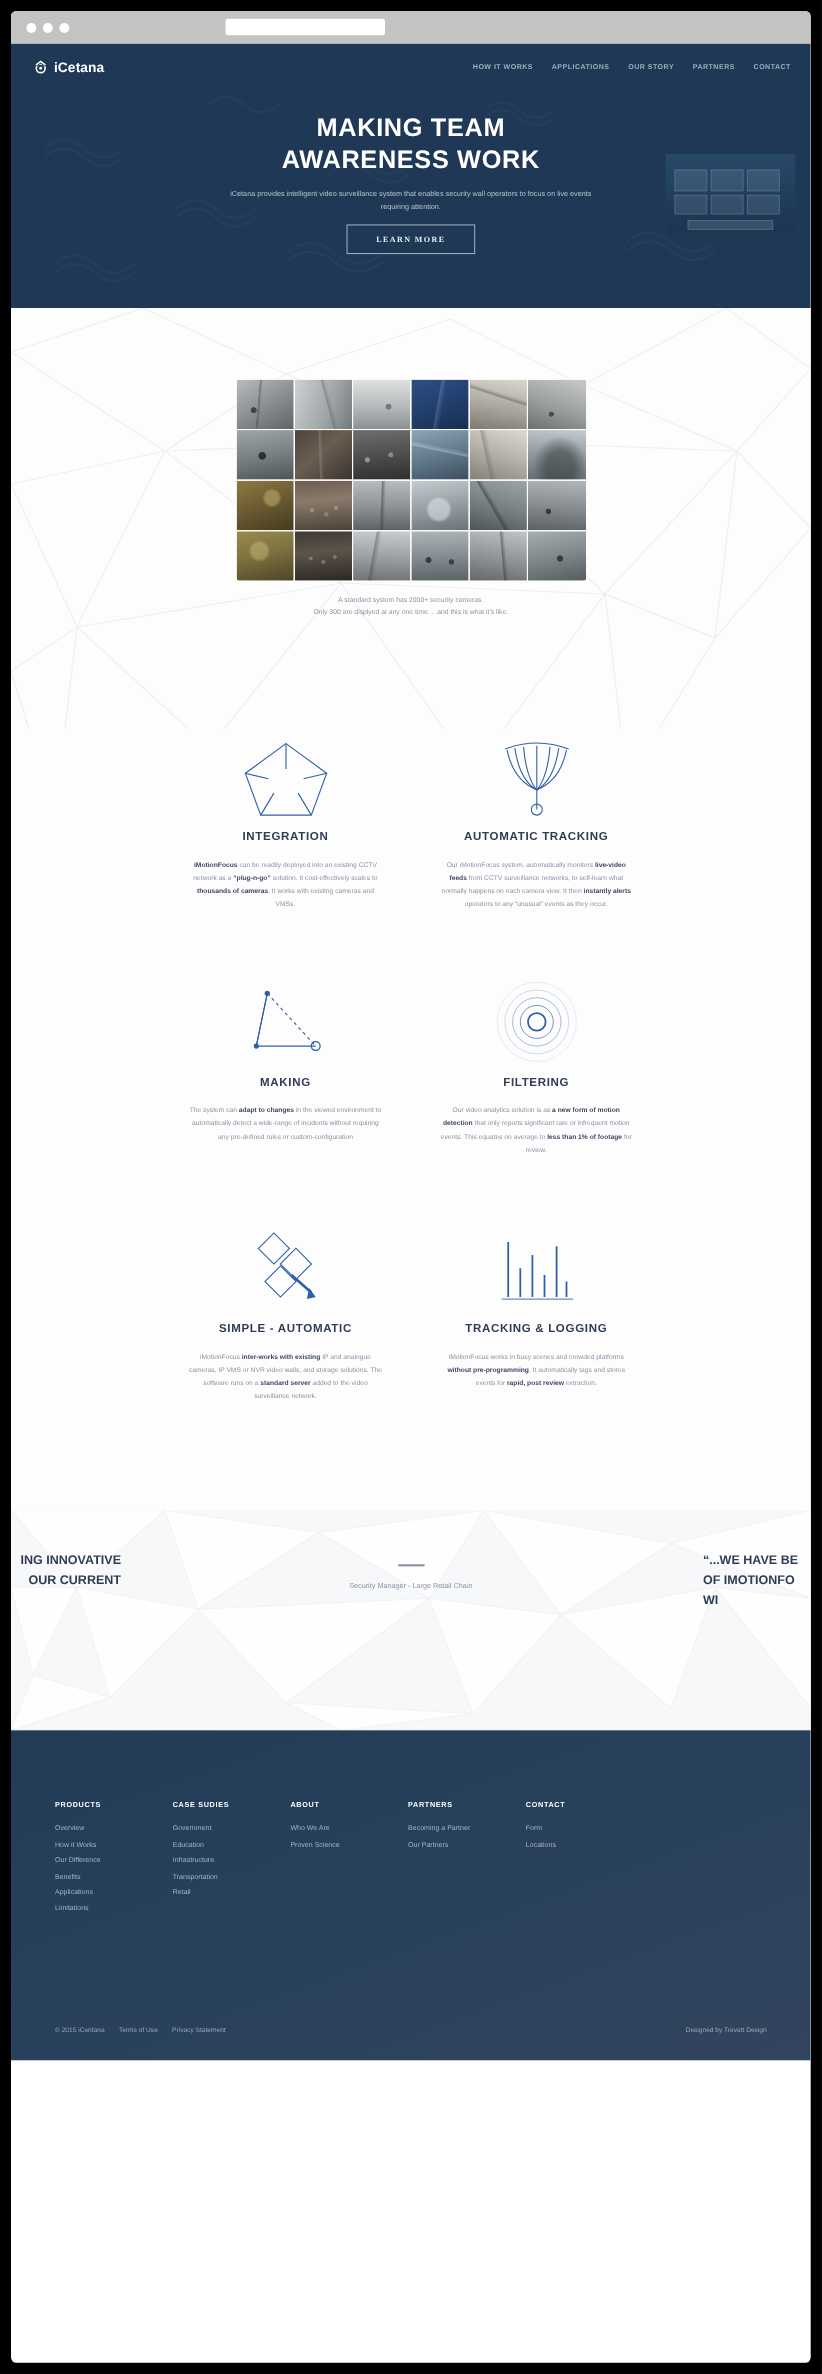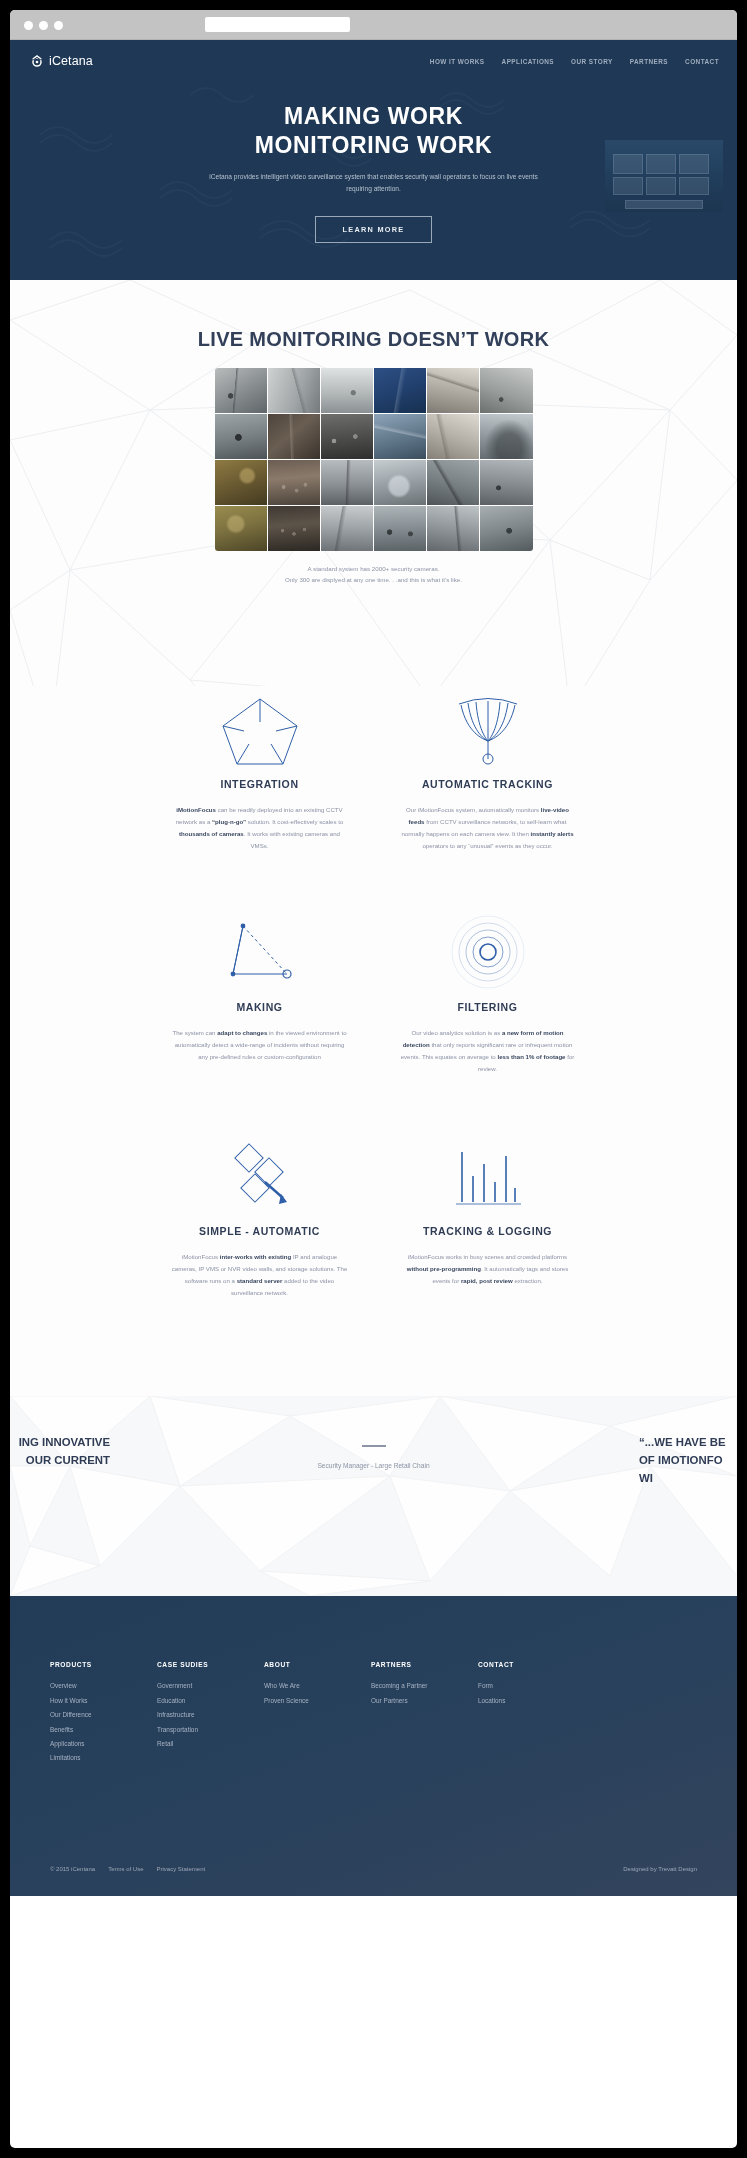--- a/index.html
+++ b/index.html
@@ -91,21 +91,21 @@
     gap: 5px;
     margin-left: 20px;
   }
   .brand-mark {
     width: 14px; height: 14px;
     position: relative;
   }
   .brand-name {
     color: #ffffff;
     font-size: 12.5px;
-    font-weight: normal;
+    font-weight: bold;
     letter-spacing: 0.1px;
   }
   .nav-links {
     margin-left: auto;
     margin-right: 18px;
     display: flex;
     gap: 17px;
   }
   .nav-link {
     color: #9fadbe;
@@ -131,30 +131,30 @@
   }
   .hero-sub {
     color: #b6c2ce;
     font-size: 6.6px;
     line-height: 1.75;
     margin: 12px auto 0;
     width: 350px;
   }
   .hero-btn {
     display: inline-block;
-    margin-top: 22px;
+    margin-top: 10px;
     padding: 8px 26px;
     border: 1px solid #9aa9ba;
     color: #e8edf2;
     font-size: 7.3px;
     font-weight: bold;
     letter-spacing: 1.3px;
     background: transparent;
     cursor: pointer;
-    font-family: Liberation Sans, sans-serif;
+    font-family: Liberation Serif, serif;
   }
 
   .hero-thumb {
     position: absolute;
     right: 14px;
     top: 100px;
     width: 118px;
     height: 72px;
     z-index: 2;
     background: #24415f;
@@ -413,22 +413,22 @@
           <div class="box" style="left:41px; top:14px; width:30px; height:20px;"></div>
           <div class="box" style="left:74px; top:14px; width:30px; height:20px;"></div>
           <div class="box" style="left:8px;  top:37px; width:30px; height:18px;"></div>
           <div class="box" style="left:41px; top:37px; width:30px; height:18px;"></div>
           <div class="box" style="left:74px; top:37px; width:30px; height:18px;"></div>
           <div class="box" style="left:20px; top:60px; width:78px; height:9px; background:rgba(170,190,210,0.2);"></div>
         </div>
 
         <div class="hero-inner">
           <h1 class="hero-title">
-            <span>MAKING WORK</span><br>
-            <span>MONITORING WORK</span>
+            <span>MAKING TEAM</span><br>
+            <span>AWARENESS WORK</span>
           </h1>
           <p class="hero-sub">iCetana provides intelligent video surveillance system that enables security wall operators to focus on live events requiring attention.</p>
           <button class="hero-btn">LEARN MORE</button>
         </div>
       </div>
 
       <div class="sec-live">
         <svg class="poly-bg" viewBox="0 0 727 520" preserveAspectRatio="none">
           <g stroke="#eceef1" stroke-width="1" fill="none">
             <path d="M0 40 L120 0 L250 60 L140 130 Z"></path>
@@ -440,21 +440,20 @@
             <path d="M660 130 L727 200 L640 300 Z"></path>
             <path d="M60 290 L300 250 L180 400 Z"></path>
             <path d="M300 250 L540 260 L420 420 Z"></path>
             <path d="M540 260 L640 300 L560 430 Z"></path>
             <path d="M180 400 L420 420 L280 520 Z"></path>
             <path d="M0 330 L60 290 L40 460 Z"></path>
             <path d="M420 420 L560 430 L470 520 Z"></path>
           </g>
         </svg>
 
-        <h2 class="sec-title">LIVE MONITORING DOESN’T WORK</h2>
 
         <div class="grid-wrap">
 
           <div class="cell">
             <div class="lay" style="background:linear-gradient(150deg,#b9bcbd 0%,#8f9496 45%,#5f6568 100%)"></div>
             <div class="lay" style="background:
                linear-gradient(95deg, transparent 38%, rgba(60,66,70,.55) 39%, transparent 43%),
                radial-gradient(circle at 30% 62%, rgba(40,44,48,.75) 0 2.4px, transparent 3px)"></div>
           </div>
           <div class="cell">

